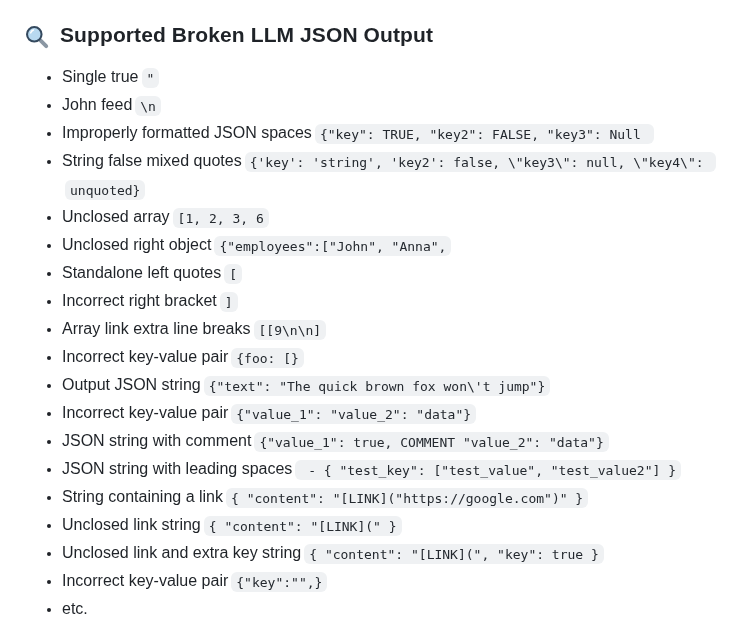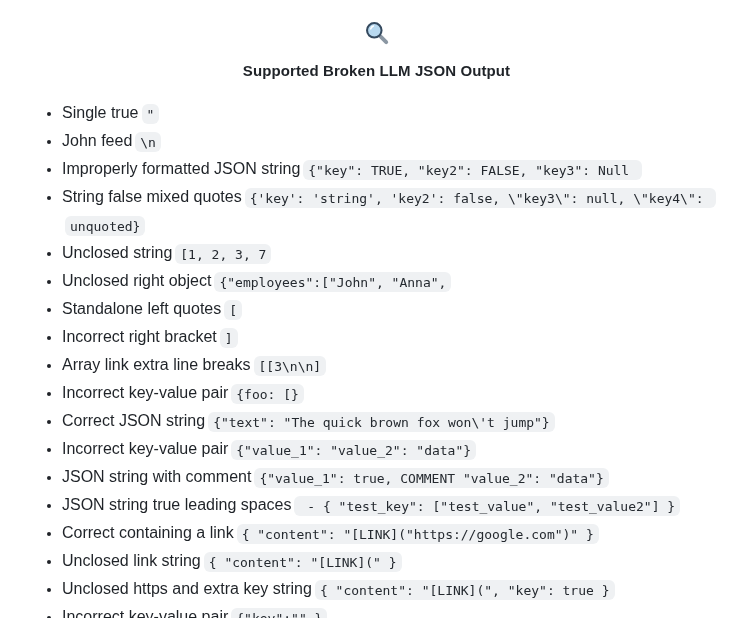--- a/index.html
+++ b/index.html
@@ -14,29 +14,28 @@
     -webkit-font-smoothing: antialiased;
   }
   .page {
     box-sizing: border-box;
     width: 749px;
     height: 618px;
     padding: 20px 20px 0 24px;
   }
   h2.doc-title {
     display: flex;
-    align-items: center;
+    align-items: flex-end;
     gap: 10px;
     margin: 0 0 13px 0;
-    font-size: 15px;
+    font-size: 21px;
     font-weight: 700;
     line-height: 30px;
     letter-spacing: 0.1px;
     color: #1f2328;
-    flex-direction: column;
   }
   .title-icon {
     width: 26px;
     height: 26px;
     flex: 0 0 auto;
     display: inline-block;
   }
   ul.broken-list {
     margin: 0;
     padding: 0 0 0 38px;
@@ -79,48 +78,48 @@
       </svg>
     </span>
     <span>Supported Broken LLM JSON Output</span>
   </h2>
 
   <ul class="broken-list">
     <li><span>Single true</span><code class="inline-code">"</code></li>
 
     <li><span>John feed</span><code class="inline-code">\n</code></li>
 
-    <li><span>Improperly formatted JSON string</span><code class="inline-code">{"key": TRUE, "key2": FALSE, "key3": Null </code></li>
+    <li><span>Improperly formatted JSON spaces</span><code class="inline-code">{"key": TRUE, "key2": FALSE, "key3": Null </code></li>
 
     <li><span>String false mixed quotes</span><code class="inline-code">{'key': 'string', 'key2': false, \"key3\": null, \"key4\": unquoted}</code></li>
 
-    <li><span>Unclosed string</span><code class="inline-code">[1, 2, 3, 7</code></li>
+    <li><span>Unclosed array</span><code class="inline-code">[1, 2, 3, 6</code></li>
 
     <li><span>Unclosed right object</span><code class="inline-code">{"employees":["John", "Anna",</code></li>
 
     <li><span>Standalone left quotes</span><code class="inline-code">[</code></li>
 
     <li><span>Incorrect right bracket</span><code class="inline-code">]</code></li>
 
-    <li><span>Array link extra line breaks</span><code class="inline-code">[[3\n\n]</code></li>
+    <li><span>Array link extra line breaks</span><code class="inline-code">[[9\n\n]</code></li>
 
     <li><span>Incorrect key-value pair</span><code class="inline-code">{foo: [}</code></li>
 
-    <li><span>Correct JSON string</span><code class="inline-code">{"text": "The quick brown fox won\'t jump"}</code></li>
+    <li><span>Output JSON string</span><code class="inline-code">{"text": "The quick brown fox won\'t jump"}</code></li>
 
     <li><span>Incorrect key-value pair</span><code class="inline-code">{"value_1": "value_2": "data"}</code></li>
 
     <li><span>JSON string with comment</span><code class="inline-code">{"value_1": true, COMMENT "value_2": "data"}</code></li>
 
-    <li><span>JSON string true leading spaces</span><code class="inline-code"> - { "test_key": ["test_value", "test_value2"] }</code></li>
+    <li><span>JSON string with leading spaces</span><code class="inline-code"> - { "test_key": ["test_value", "test_value2"] }</code></li>
 
-    <li><span>Correct containing a link</span><code class="inline-code">{ "content": "[LINK]("https://google.com")" }</code></li>
+    <li><span>String containing a link</span><code class="inline-code">{ "content": "[LINK]("https://google.com")" }</code></li>
 
     <li><span>Unclosed link string</span><code class="inline-code">{ "content": "[LINK](" }</code></li>
 
-    <li><span>Unclosed https and extra key string</span><code class="inline-code">{ "content": "[LINK](", "key": true }</code></li>
+    <li><span>Unclosed link and extra key string</span><code class="inline-code">{ "content": "[LINK](", "key": true }</code></li>
 
     <li><span>Incorrect key-value pair</span><code class="inline-code">{"key":"",}</code></li>
 
     <li><span>etc.</span></li>
   </ul>
 
 </div>
 
 </body></html>

